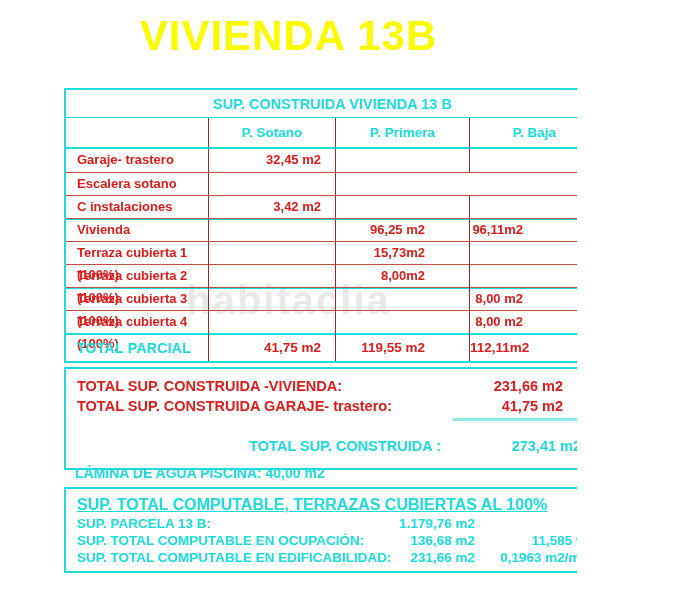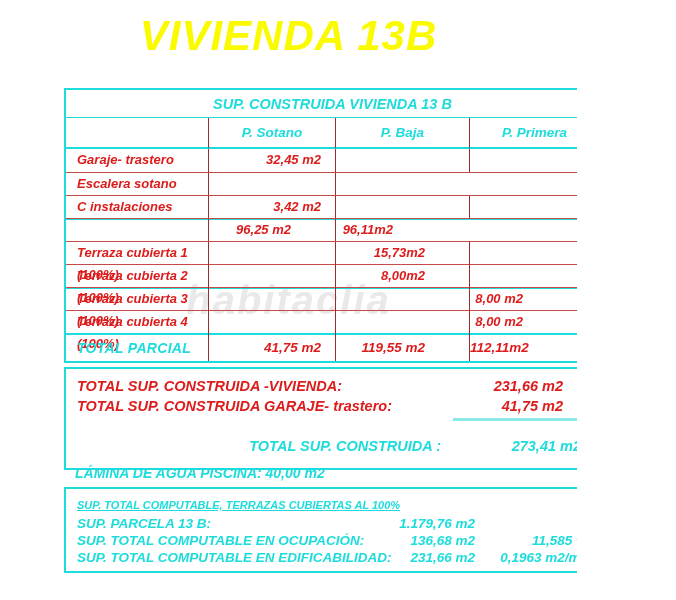--- a/index.html
+++ b/index.html
@@ -1,19 +1,19 @@
 <!DOCTYPE html>
 <html><head>
 <meta charset="utf-8">
 <style>
   * { margin:0; padding:0; box-sizing:border-box; }
   html,body { background:#ffffff; }
   #canvas {
     position:relative; width:577px; height:600px; background:#ffffff;
-    font-family:"Liberation Sans", sans-serif; font-weight:bold; overflow:hidden;font-style:italic;
+    font-family:"Liberation Sans", sans-serif; font-weight:bold; overflow:hidden;
   }
   .title {
     position:absolute; top:12px; left:0; right:0; text-align:center;
     color:#fbfb00; font-size:42px; letter-spacing:1px; white-space:nowrap;
   }
   .watermark {
     position:absolute; top:278px; left:50%; transform:translateX(-50%);
     font-size:40px; color:#e9e9e9; letter-spacing:2px; z-index:0;
   }
   
@@ -63,21 +63,21 @@
     height:22px; line-height:22px; color:#1edcdc; font-size:14.5px;
   }
   .b2total .val { width:155px; text-align:right; padding-right:15px; }
   .b2pool { margin-top:8px; padding-left:9px; color:#1edcdc; font-size:14px; }
   
   .box3 {
     position:absolute; left:64px; top:487px; width:534px; height:86px;
     border:2px solid #1edcdc; z-index:1; color:#1edcdc; padding-top:7px;
   }
   .b3head {
-    padding-left:11px; font-size:11px; height:19px; line-height:18px;
+    padding-left:11px; font-size:16px; height:19px; line-height:18px;
     text-decoration:underline;
   }
   .b3row {
     display:grid; grid-template-columns:300px 109px 1fr;
     height:17px; line-height:17px; font-size:13.5px;
   }
   .b3row .lbl { padding-left:11px; white-space:nowrap; }
   .b3row .v1 { text-align:right; }
   .b3row .v2 { text-align:right; padding-right:8px; }
 </style>
@@ -89,22 +89,22 @@
   <div class="title">VIVIENDA 13B</div>
 
   <div class="watermark">habitaclia</div>
 
   <div class="tbl">
     <div class="tbl-header">SUP. CONSTRUIDA VIVIENDA 13 B</div>
 
     <div class="tbl-colhead">
       <div></div>
       <div>P. Sotano</div>
+      <div>P. Primera</div>
       <div>P. Baja</div>
-      <div>P. Primera</div>
     </div>
 
     <div class="row">
       <div class="lbl">Garaje- trastero</div>
       <div class="c-sot">32,45 m2</div>
       <div class="c-baja"></div>
       <div class="c-pri"></div>
     </div>
 
     <div class="row sep">
@@ -114,20 +114,21 @@
     </div>
 
     <div class="row sep">
       <div class="lbl">C instalaciones</div>
       <div class="c-sot">3,42 m2</div>
       <div class="c-baja"></div>
       <div class="c-pri"></div>
     </div>
 
     <div class="row dbl">
+      <div class="lbl">Vivienda</div>
       <div class="c-sot"></div>
       <div class="c-baja">96,25 m2</div>
       <div class="c-pri">96,11m2</div>
     </div>
 
     <div class="row sep">
       <div class="lbl">Terraza cubierta 1 (100%)</div>
       <div class="c-sot"></div>
       <div class="c-baja">15,73m2</div>
       <div class="c-pri"></div>

